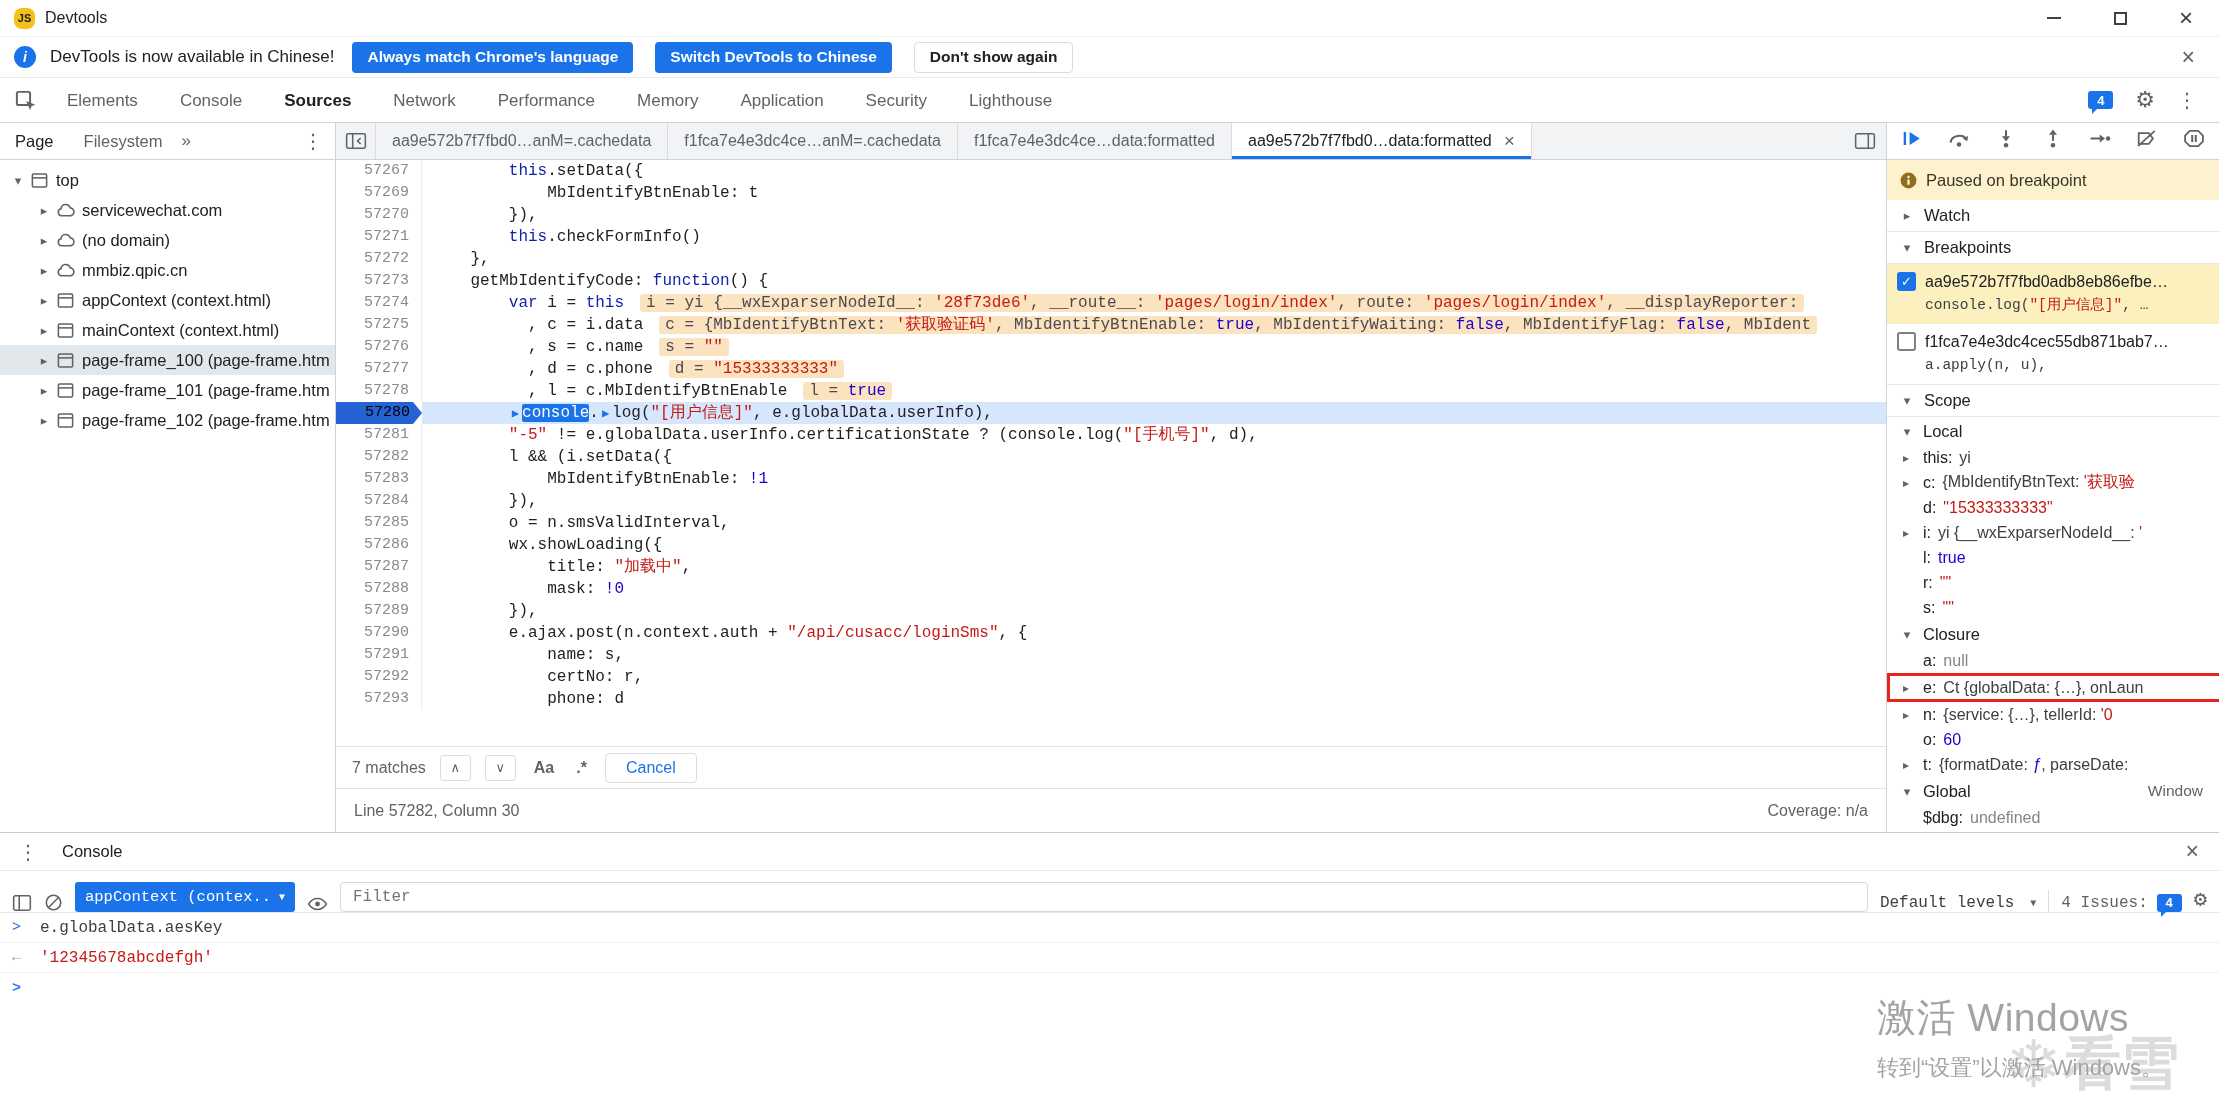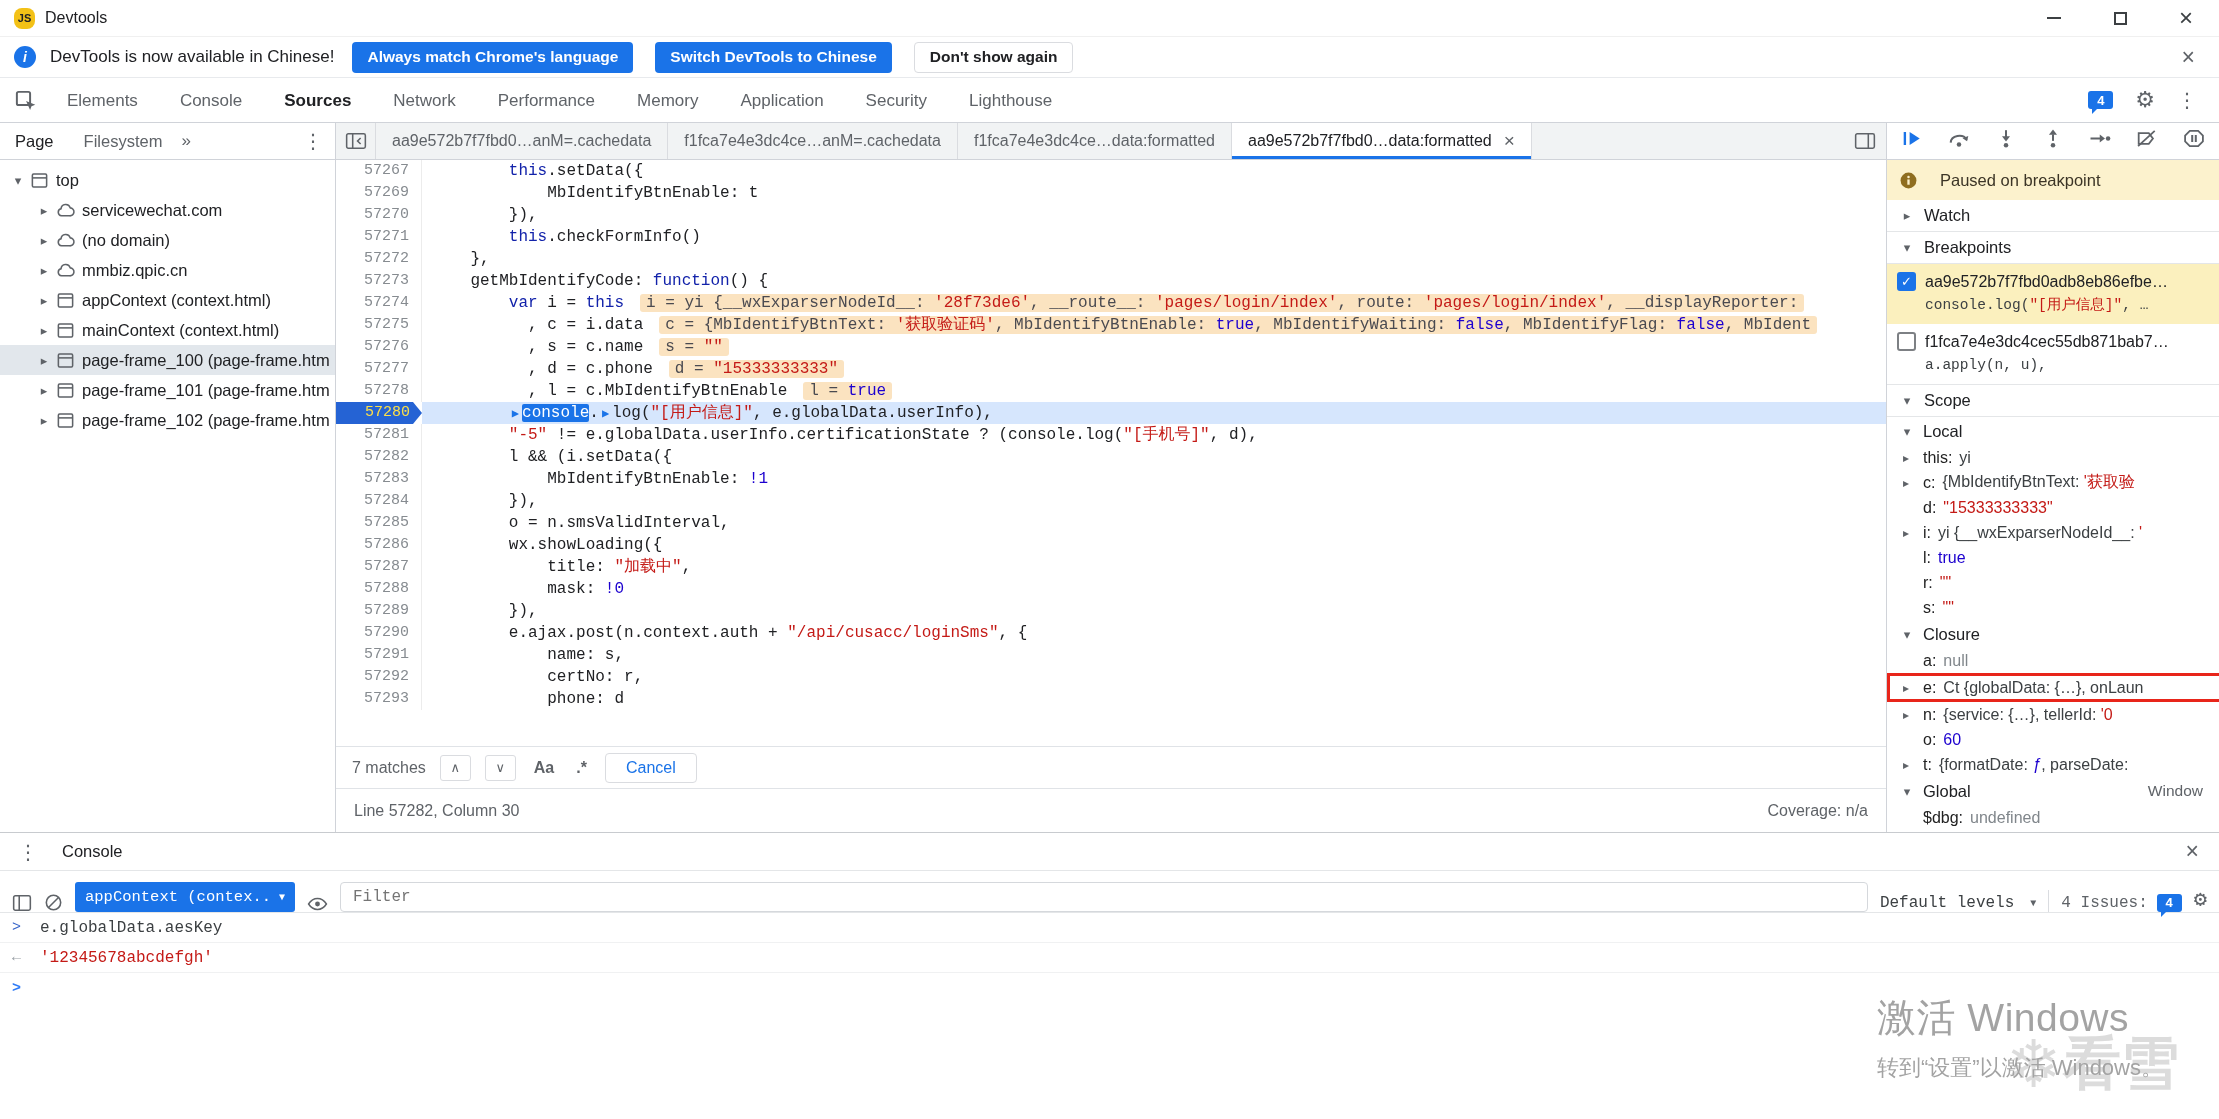--- a/index.html
+++ b/index.html
@@ -66,21 +66,21 @@
   .ed-navbtn { width:40px; flex:none; display:flex; align-items:center; justify-content:center; border-right:1px solid #dadce0; }
   .ed-tablist { display:flex; }
   .etab { display:flex; align-items:center; padding:0 16px; font-size:16px; color:#5f6368; border-right:1px solid #dadce0; white-space:nowrap; }
   .etab.act { background:#fff; color:#202124; box-shadow:inset 0 -3px 0 #1a73e8; }
   .etclose { margin-left:12px; color:#5f6368; font-size:19px; }
   .ed-rightbtn { margin-left:auto; width:42px; display:flex; align-items:center; justify-content:center; }
 
   .ed-code { flex:1; overflow:hidden; font-family:"Liberation Mono","DejaVu Sans Mono",monospace; font-size:16px; }
   .cl { display:flex; height:22px; line-height:22px; white-space:pre; }
   .g { width:86px; flex:none; text-align:right; padding-right:12px; color:#868b90; font-size:15px; border-right:1px solid #ececec; }
-  .cl.cur .g { background:#2563d4; color:#fde047; clip-path:polygon(0 0,calc(100% - 9px) 0,100% 50%,calc(100% - 9px) 100%,0 100%); border-right:none; }
+  .cl.cur .g { background:#2563d4; color:#000000; clip-path:polygon(0 0,calc(100% - 9px) 0,100% 50%,calc(100% - 9px) 100%,0 100%); border-right:none; }
   .t { flex:1; min-width:0; padding-left:10px; overflow:hidden; }
   .cl.cur .t { background:#d6e6fd; }
   .tok-p { color:#202124; }
   .tok-k { color:#1222aa; }
   .tok-s { color:#c41a16; }
   .tok-d { color:#1c00cf; }
   .tok-sel { background:#1a73e8; color:#fff; border-radius:2px; }
   .tok-m { color:#1a73e8; font-size:12px; padding:0 3px; }
   .hint { background:#fbe3c0; border-radius:3px; padding:0 6px; margin-left:16px; }
   .tok-hp { color:#4a4a50; }
@@ -93,21 +93,21 @@
   .nav-arrow-btn { width:31px; height:26px; border:1px solid #dadce0; background:#fff; color:#5f6368; font-size:13px; display:flex; align-items:center; justify-content:center; border-radius:3px; }
   .toggle { color:#5f6368; font-size:16px; padding:0 4px; font-weight:bold; }
   .cancel-btn { color:#1a73e8; font-size:16px; border:1px solid #dadce0; border-radius:4px; padding:5px 20px; background:#fff; font-family:inherit; }
   .ed-status { height:44px; flex:none; border-top:1px solid #e0e3e7; display:flex; align-items:center; padding:0 18px; color:#5f6368; font-size:16px; }
   .coverage { margin-left:auto; }
 
   
   .debugpanel { width:332px; flex:none; display:flex; flex-direction:column; overflow:hidden; }
   .dbg-toolbar { height:37px; flex:none; border-bottom:1px solid #d0d3d9; display:flex; align-items:center; justify-content:space-between; padding:0 13px; }
   .dbtn svg { width:24px; height:19px; }
-  .dbg-banner { height:40px; flex:none; background:#fcf2cd; display:flex; align-items:center; gap:22px; padding:0 12px; font-size:16.5px; color:#3c3526; }
+  .dbg-banner { height:40px; flex:none; background:#fcf2cd; display:flex; align-items:center; gap:8px; padding:0 12px; font-size:16.5px; color:#3c3526; }
   .dbg-sec { height:32px; flex:none; display:flex; align-items:center; gap:7px; padding:0 10px; border-bottom:1px solid #e4e6e8; font-size:16.5px; color:#202124; }
   .bp-list { border-bottom:1px solid #e4e6e8; }
   .bp-item { padding:5px 10px 7px; }
   .bp-item.act { background:#fbf0be; }
   .bp-r1 { display:flex; align-items:center; gap:9px; height:25px; white-space:nowrap; overflow:hidden; }
   .cb { width:19px; height:19px; flex:none; border:2px solid #7d8084; border-radius:3px; background:#fff; color:#fff; font-size:13px; display:flex; align-items:center; justify-content:center; }
   .cb.on { background:#1a73e8; border-color:#1a73e8; }
   .bp-file { font-size:16px; color:#202124; }
   .bp-snip { margin-left:28px; font-family:"Liberation Mono","DejaVu Sans Mono",monospace; font-size:14.5px; height:23px; line-height:23px; white-space:nowrap; overflow:hidden; }
   .sc-head { height:28px; display:flex; align-items:center; padding:0 10px; gap:6px; font-size:16.5px; }

